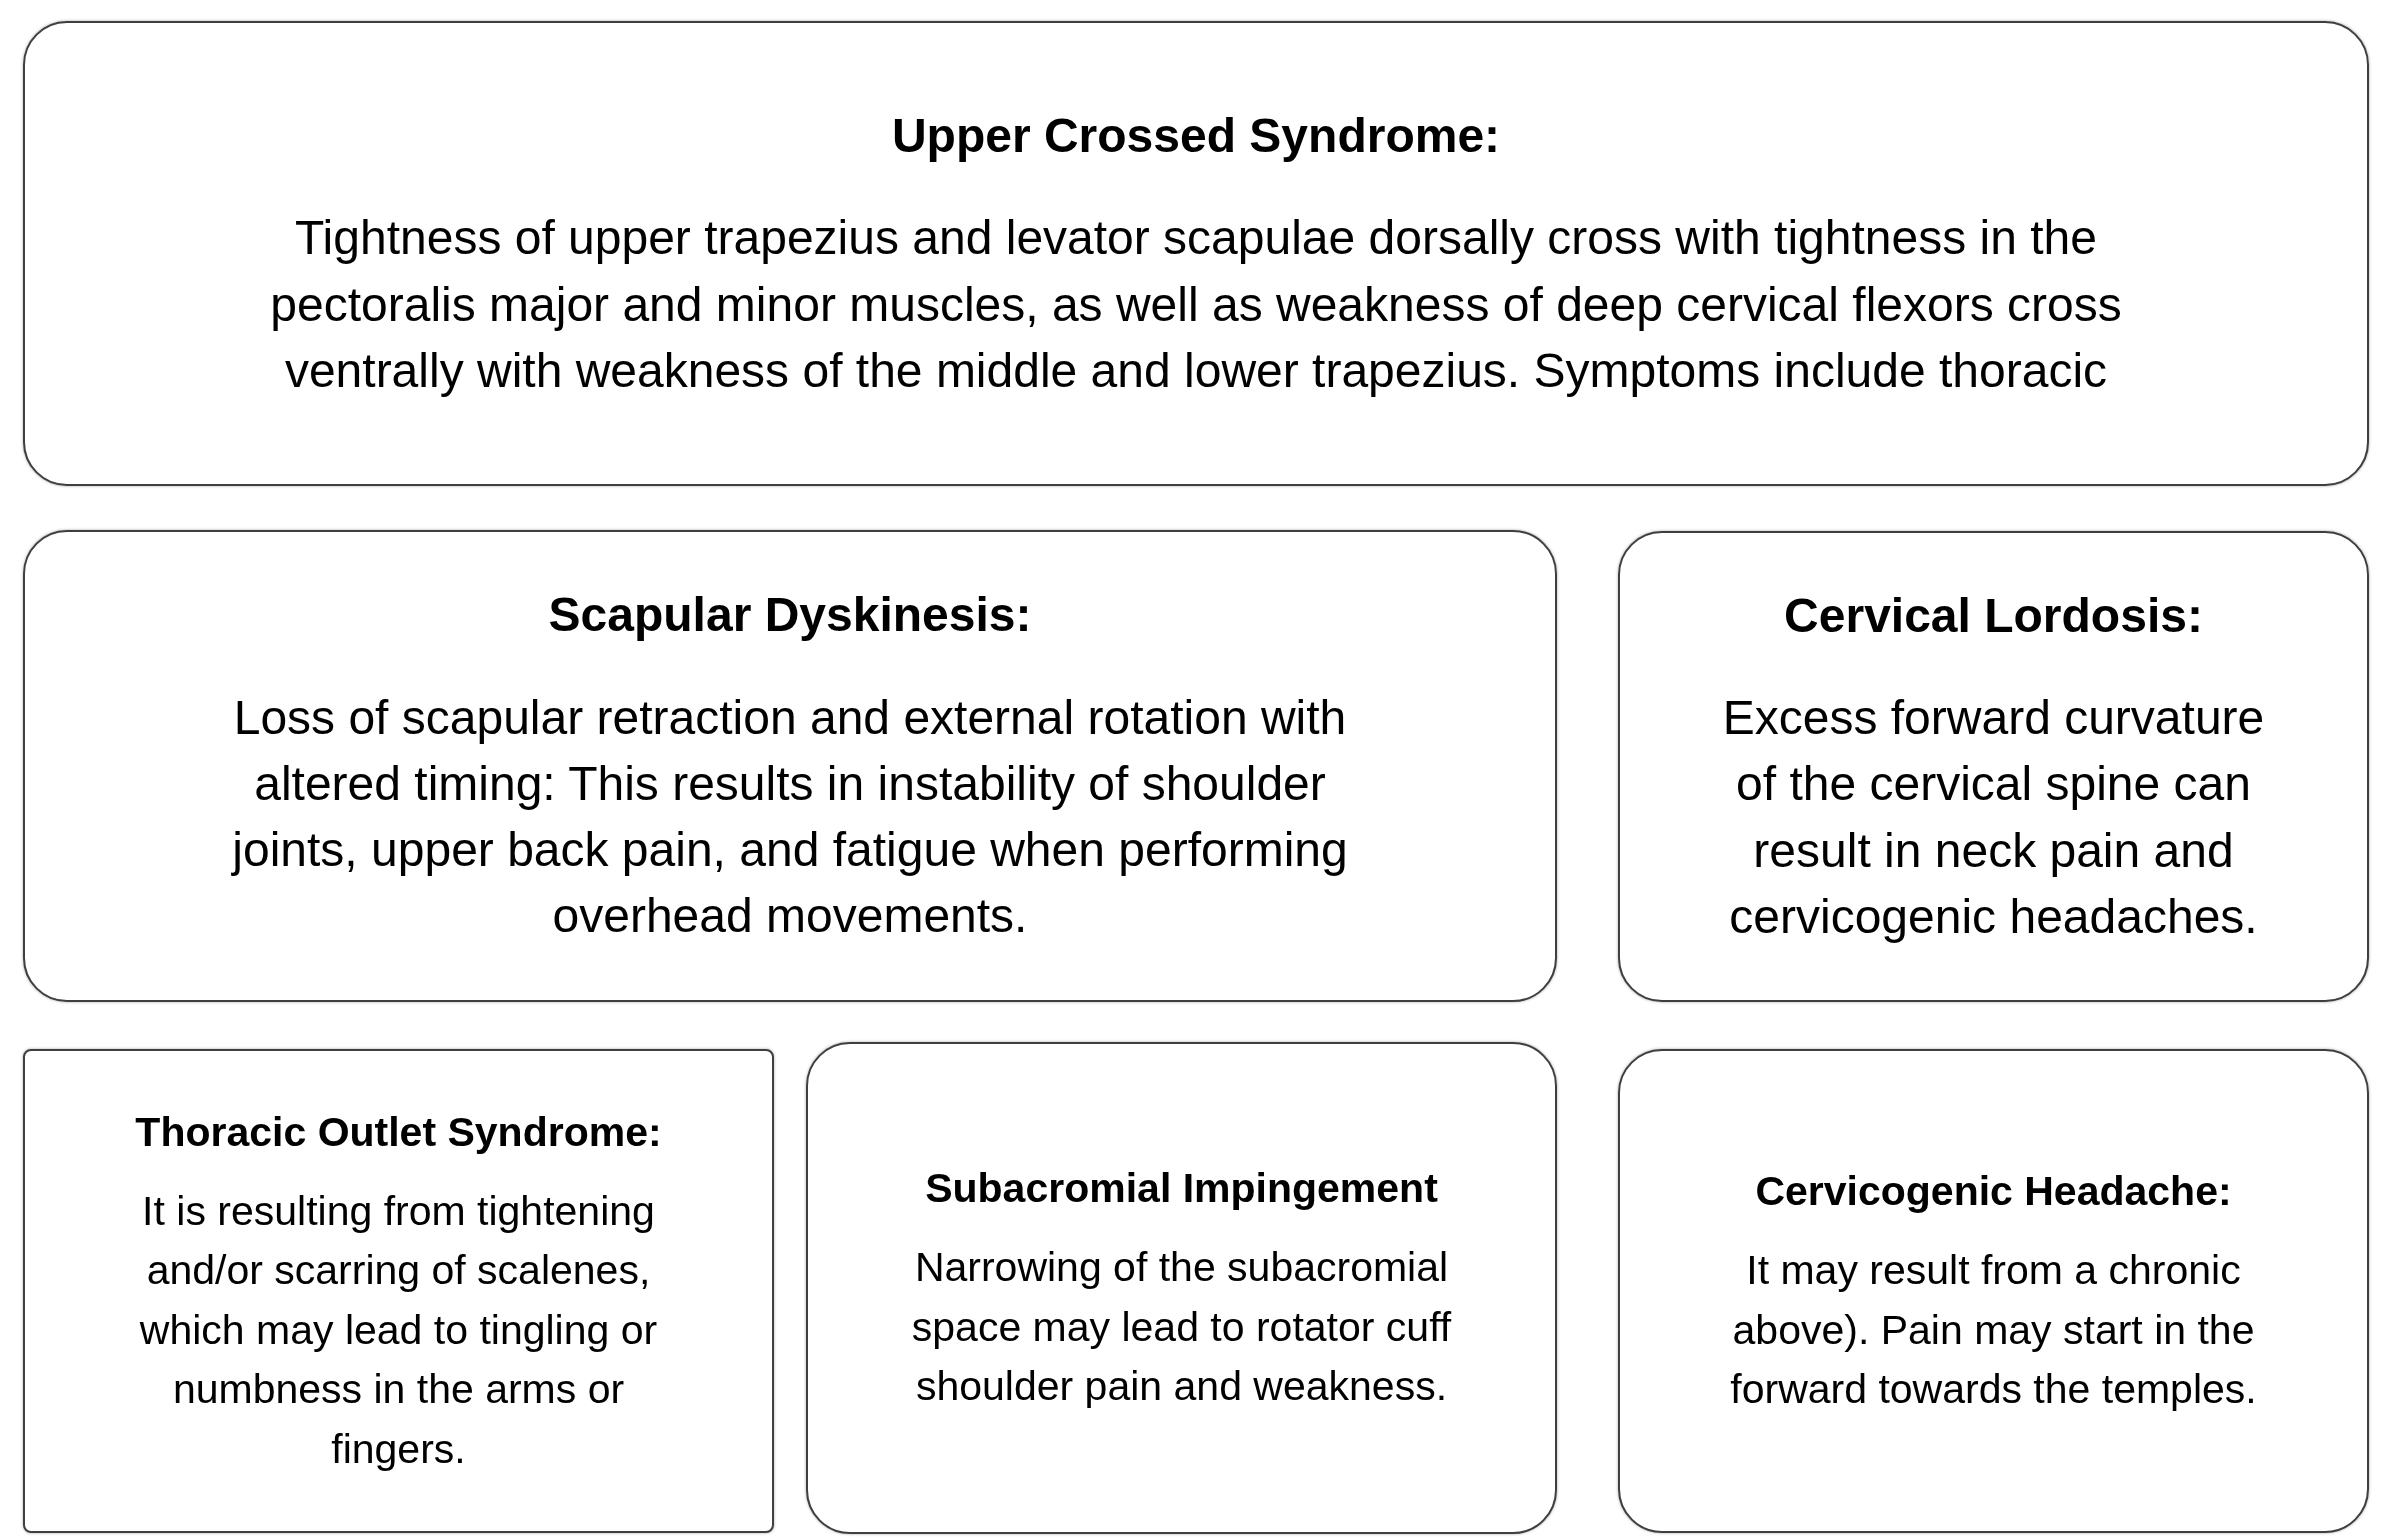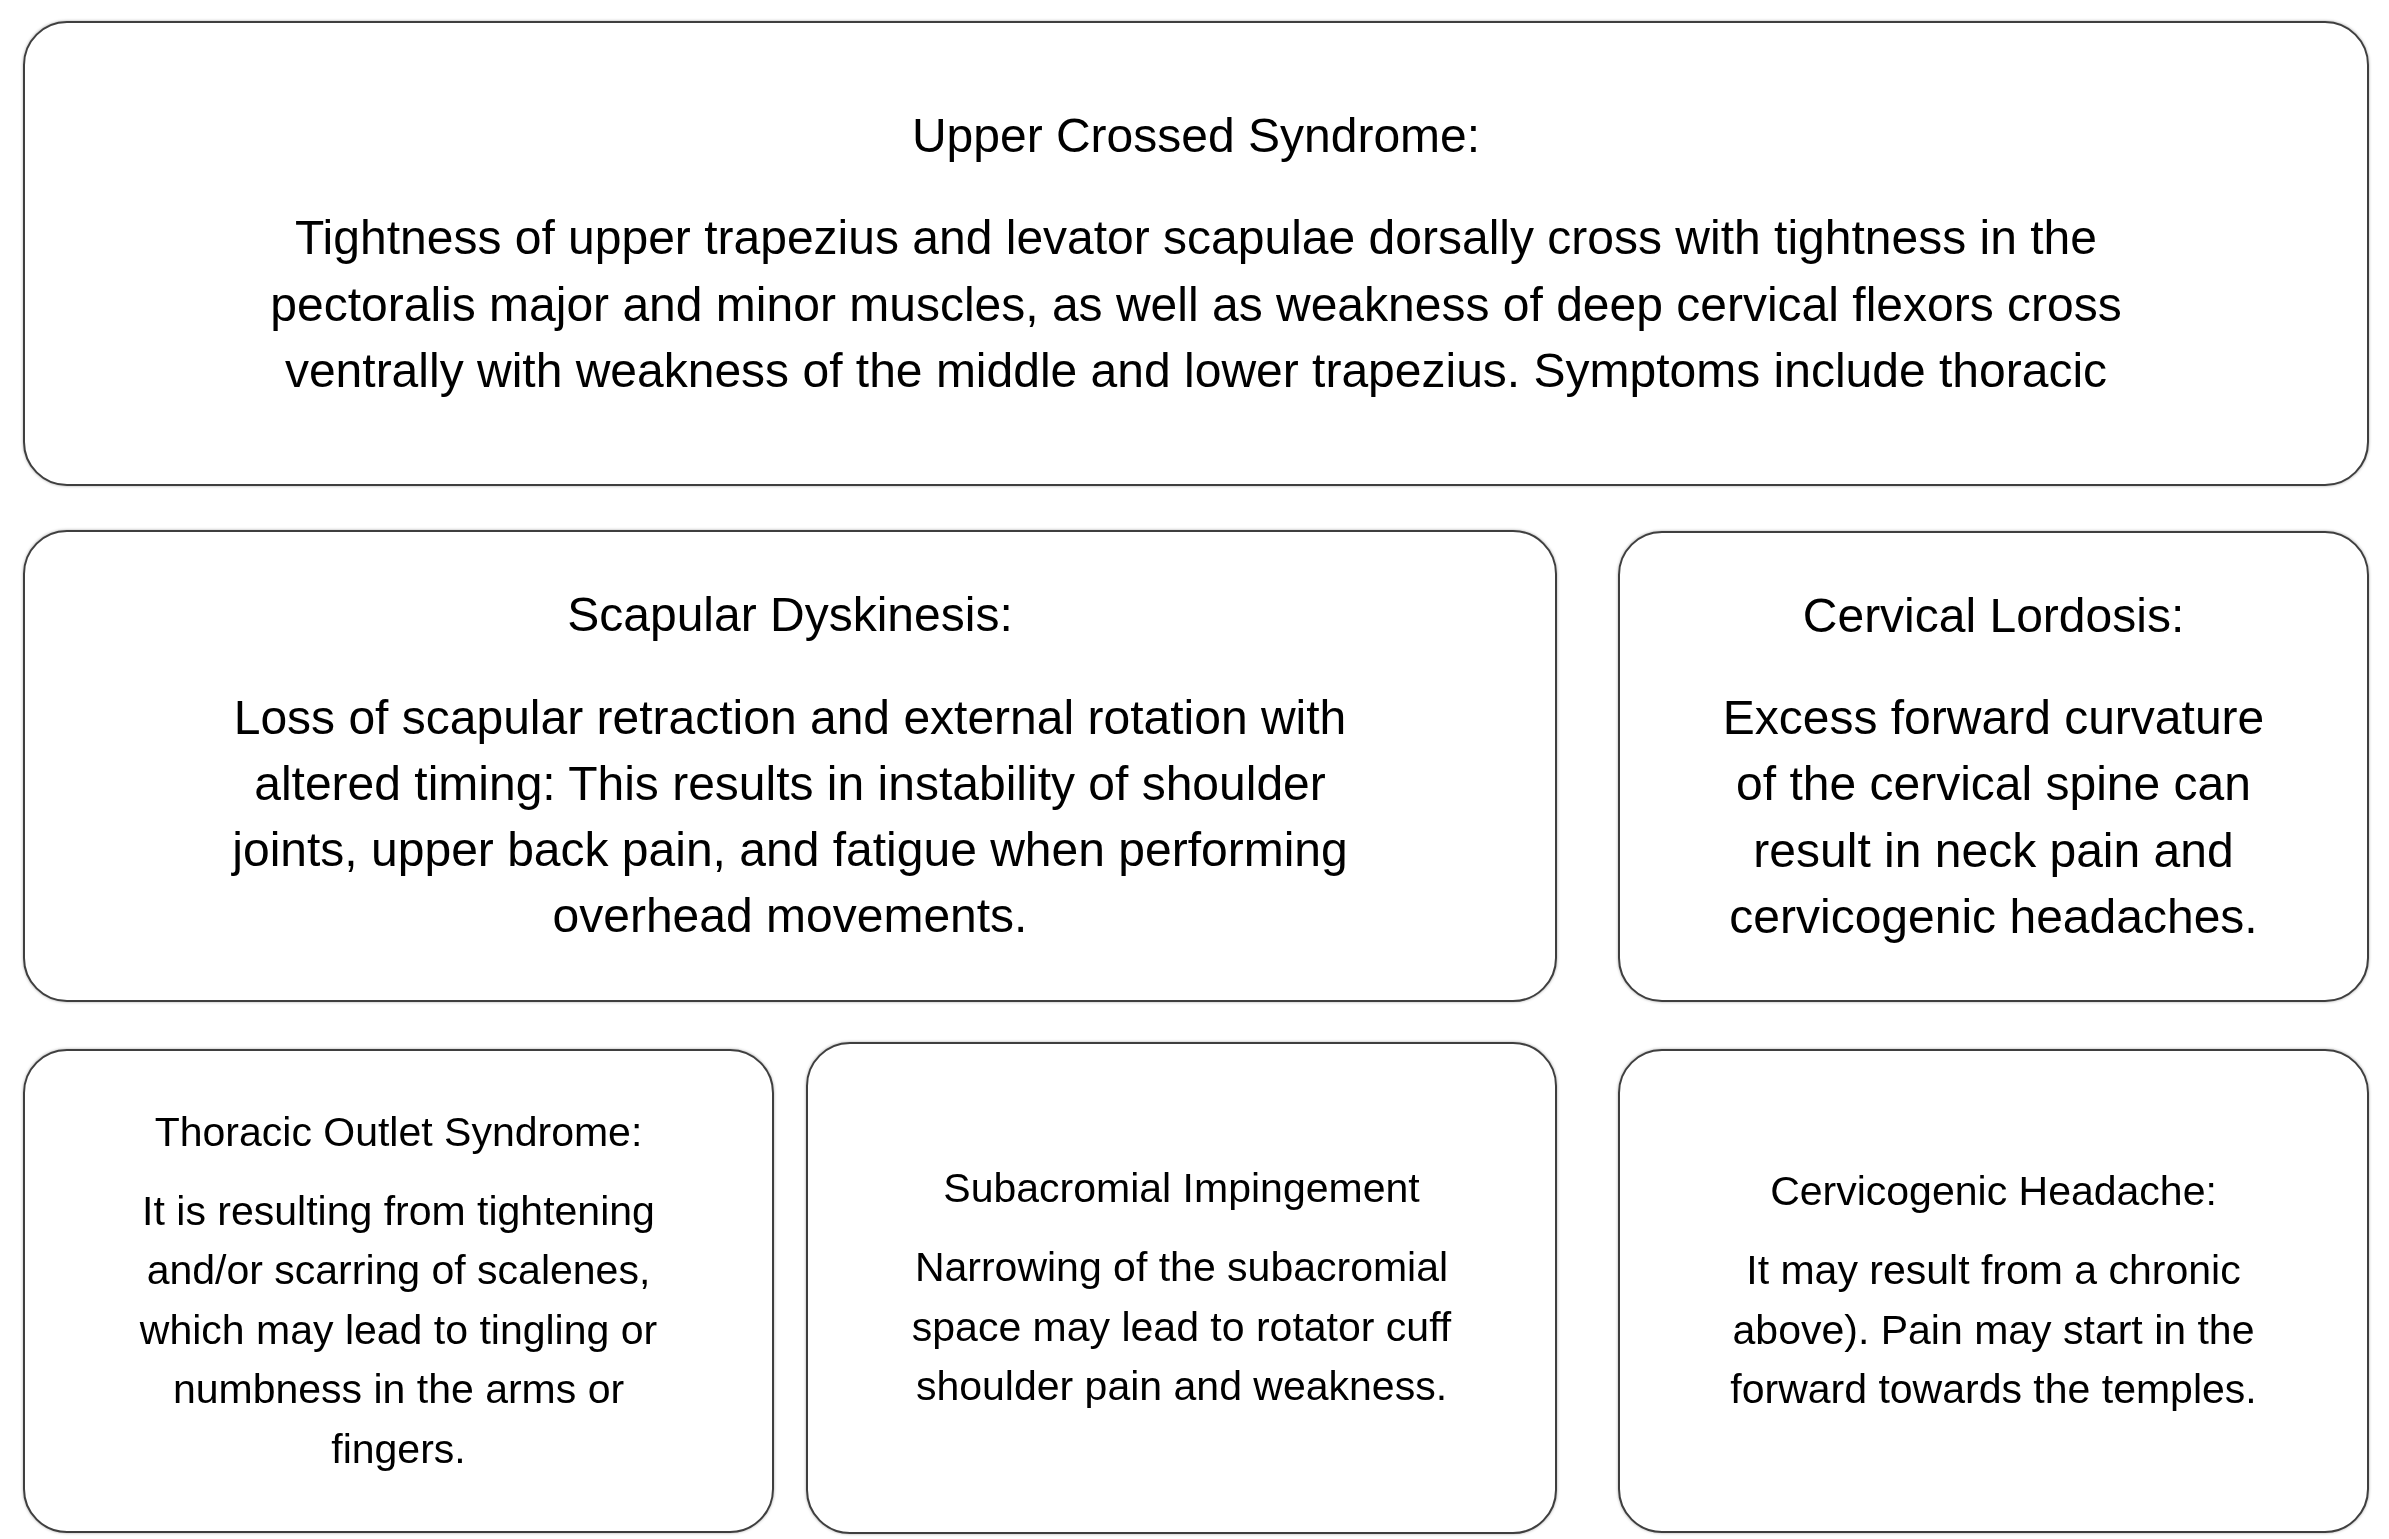--- a/index.html
+++ b/index.html
@@ -26,39 +26,39 @@
     display: flex;
     flex-direction: column;
     align-items: center;
     justify-content: center;
     text-align: center;
     color: #000000;
     box-sizing: border-box;
     padding: 15px 27px;
   }
   .box .title {
-    font-weight: 400;
+    font-weight: 700;
     white-space: nowrap;
   }
   .box .body-line {
     white-space: nowrap;
   }
   
   .box.large { font-size: 48px; }
   .box.large .title { line-height: 1.38; margin-bottom: 36px; }
   .box.large .body-line { line-height: 1.38; }
   
   .box.small { font-size: 41px; }
   .box.small .title { line-height: 1.45; margin-bottom: 19.7px; }
   .box.small .body-line { line-height: 1.45; }
 
   #box-top        { left: 23px;   top: 21px;   width: 2346px; height: 465px; }
   #box-mid-left   { left: 23px;   top: 530px;  width: 1534px; height: 472px; }
   #box-mid-right  { left: 1618px; top: 531px;  width: 751px;  height: 471px; }
-  #box-bot-left   { left: 23px;   top: 1049px; width: 751px;  height: 484px; }
+  #box-bot-left   { left: 23px;   top: 1049px; width: 751px;  height: 484px; border-radius: 8px; }
   #box-bot-mid    { left: 806px; top: 1042px; width: 751px;  height: 492px; }
   #box-bot-right  { left: 1618px; top: 1049px; width: 751px;  height: 484px; }
 </style>
 </head>
 <body>
 
 <div id="canvas">
 
   <div class="box large" id="box-top">
     <div class="title">Upper Crossed Syndrome:</div>

